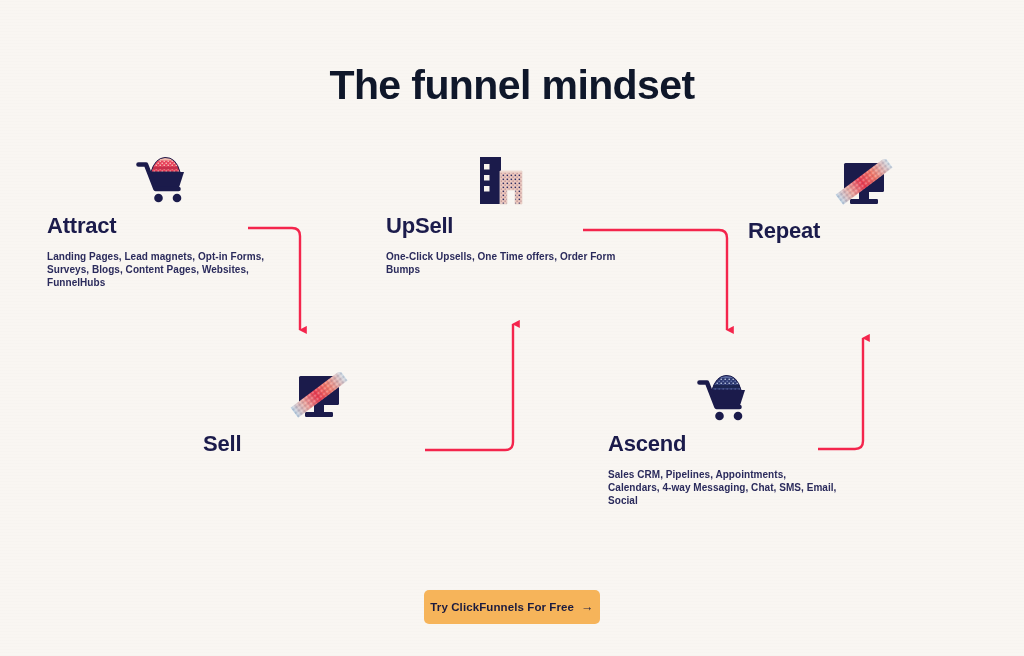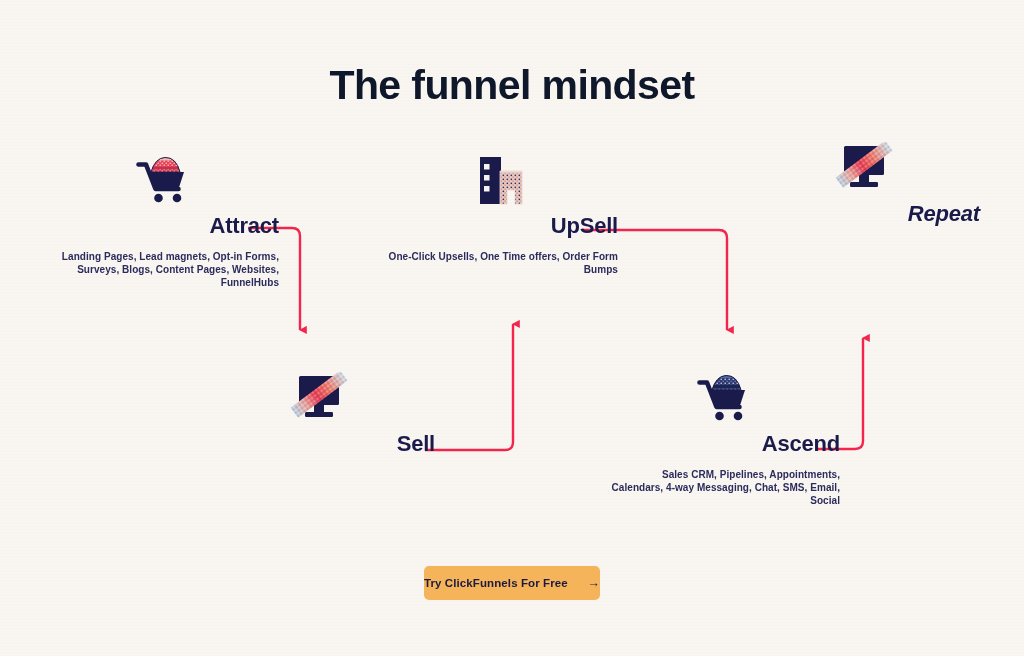--- a/index.html
+++ b/index.html
@@ -48,21 +48,21 @@
     font-size: 41px;
     font-weight: 700;
     letter-spacing: -0.6px;
     color: #0f172a;
     font-family: "Liberation Sans", sans-serif;
   }
 
   
   .stage {
     position: absolute;
-    text-align: right;
+    text-align: left;
   }
   .stage-icon {
     height: 56px;
     display: flex;
     align-items: flex-end;
     justify-content: center;
     margin-bottom: 8px;
   }
   .stage-label {
     font-size: 22px;
@@ -76,50 +76,50 @@
     font-size: 10px;
     font-weight: 700;
     color: #2b2b5c;
     line-height: 1.28;
     letter-spacing: 0.05px;
   }
 
   
   #stage-attract { left: 47px;  top: 150px; width: 232px; }
   #stage-upsell  { left: 386px; top: 150px; width: 232px; }
-  #stage-repeat  { left: 748px; top: 138px; width: 232px; font-style: italic; }
+  #stage-repeat  { left: 748px; top: 155px; width: 232px; }
   #stage-sell    { left: 203px; top: 368px; width: 232px; }
   #stage-ascend  { left: 608px; top: 368px; width: 232px; }
 
   
   .arrow-layer {
     position: absolute;
     inset: 0;
     pointer-events: none;
   }
 
   
   .cta {
     position: absolute;
     left: 424px;
-    top: 566px;
+    top: 590px;
     width: 176px;
     height: 34px;
     background: #f6b45a;
     border: none;
     border-radius: 5px;
     color: #1b1b3f;
     font-family: "Liberation Sans", sans-serif;
     font-size: 11.5px;
     font-weight: 700;
     letter-spacing: 0.1px;
     cursor: pointer;
     display: flex;
     align-items: center;
-    justify-content: space-between;
+    justify-content: center;
     gap: 7px;
     white-space: nowrap;
   }
   .cta .cta-arrow {
     font-size: 12.5px;
     line-height: 1;
     transform: translateY(0px);
   }
 </style>
 </head>

